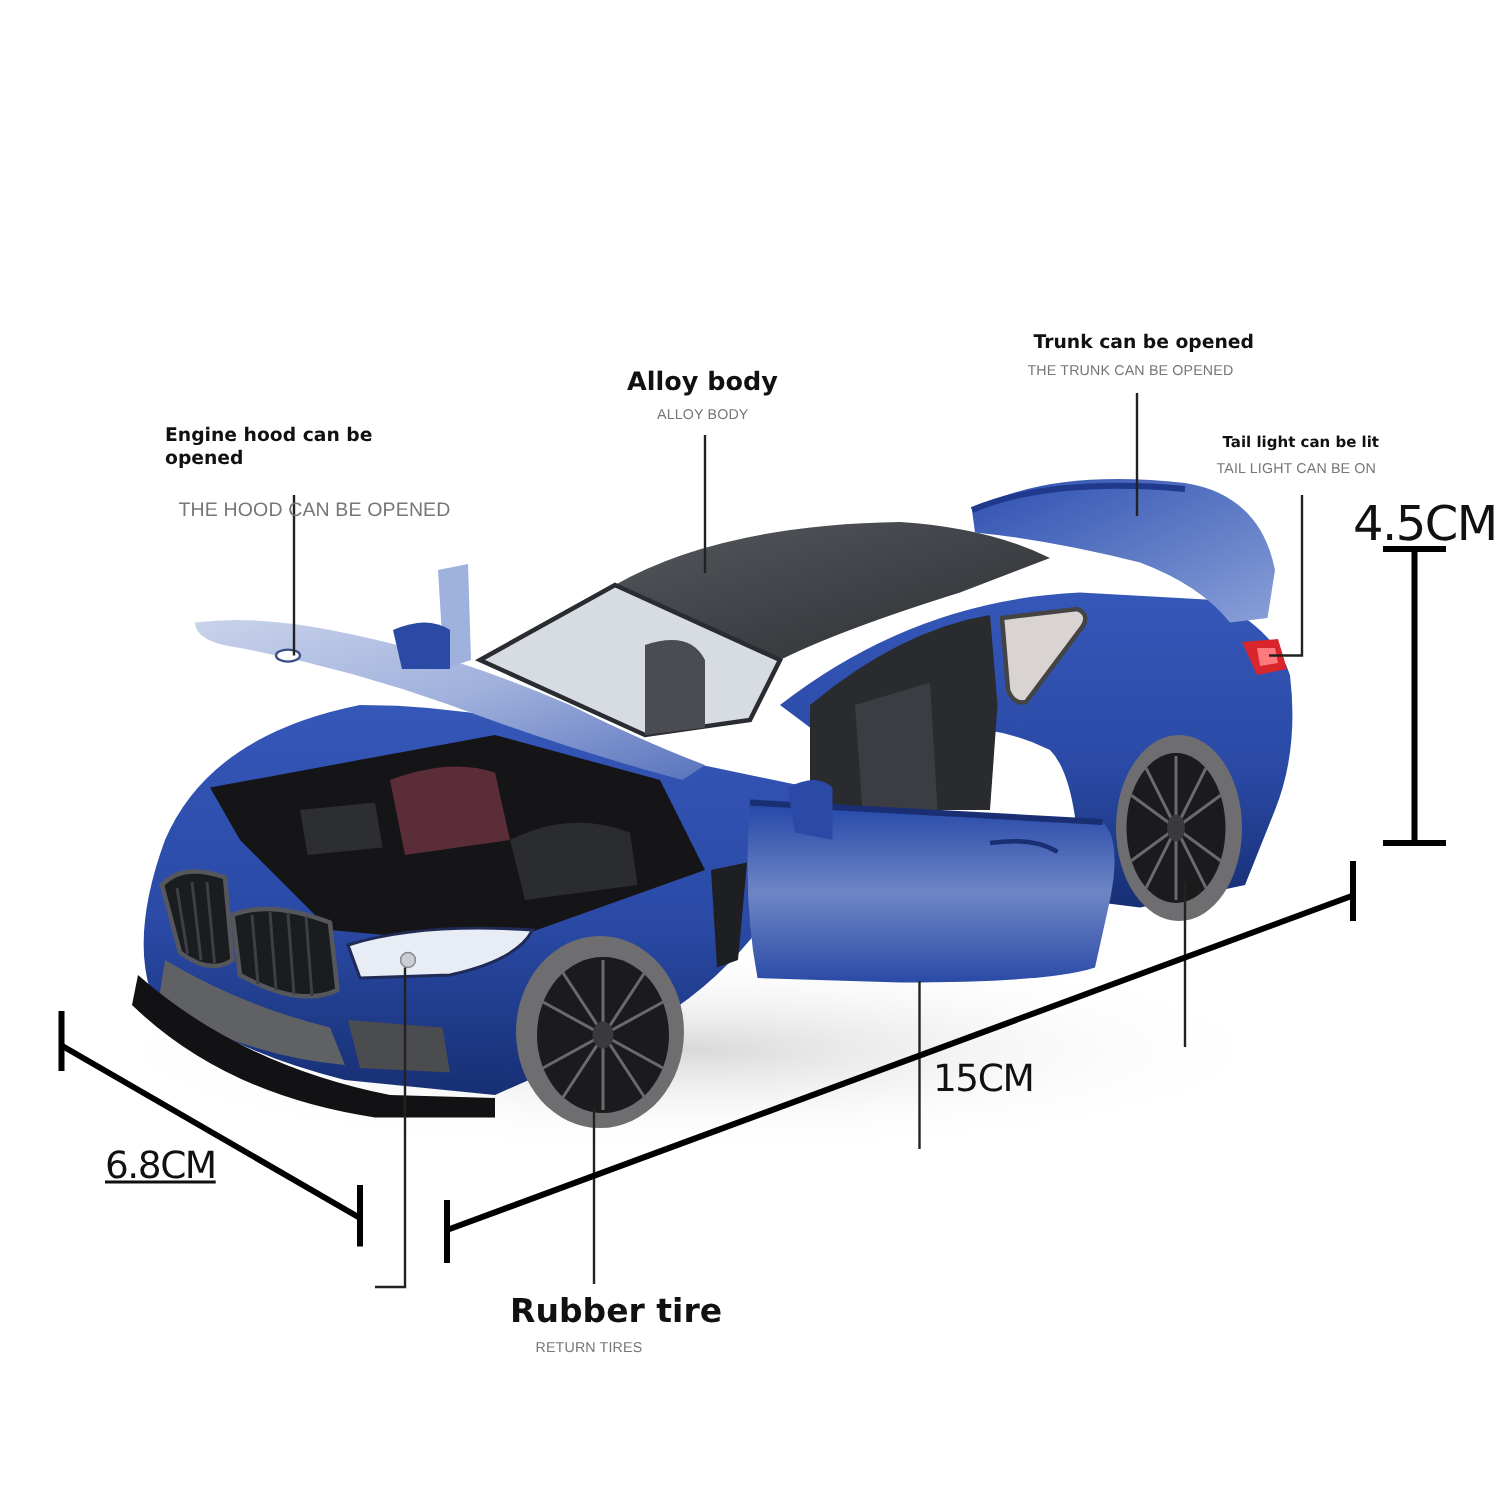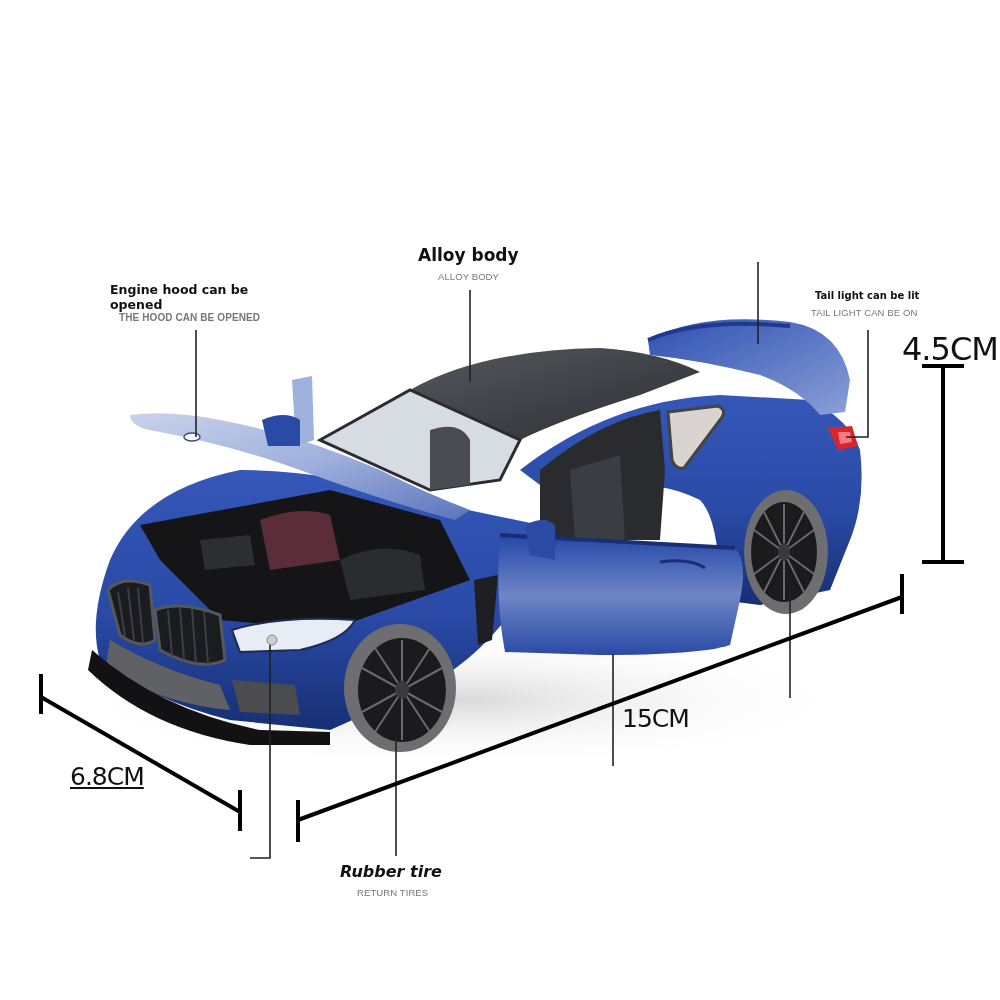--- a/index.html
+++ b/index.html
@@ -151,41 +151,45 @@
 
       <line x1="41" y1="697" x2="240" y2="812"></line>
       <line x1="41" y1="674" x2="41" y2="714"></line>
       <line x1="240" y1="790" x2="240" y2="831"></line>
     </g>
   </svg>
 
   <div class="abs" style="left:110px; top:282px;">
     <div class="title" style="font-size:12.5px; line-height:15px;">Engine hood can be</div>
     <div class="title" style="font-size:12.5px; line-height:15px;">opened</div>
-    <div class="sub" style="font-size:10px; margin-top:0; margin-left:9px;font-weight:bold;">THE HOOD CAN BE OPENED</div>
+    <div class="sub" style="font-size:13px; margin-top:20px; margin-left:9px;">THE HOOD CAN BE OPENED</div>
   </div>
 
   <div class="abs" style="left:418px; top:245px;">
     <div class="title" style="font-size:17px;">Alloy body</div>
     <div class="sub" style="font-size:9.5px; margin-top:6px; margin-left:20px;">ALLOY BODY</div>
   </div>
 
+  <div class="abs" style="left:689px; top:220px;">
+    <div class="title" style="font-size:12.5px;">Trunk can be opened</div>
+    <div class="sub" style="font-size:9.5px; margin-top:7px; margin-left:-4px;">THE TRUNK CAN BE OPENED</div>
+  </div>
 
   <div class="abs" style="left:815px; top:290px;">
     <div class="title" style="font-size:10px;">Tail light can be lit</div>
     <div class="sub" style="font-size:9.5px; margin-top:6px; margin-left:-4px;">TAIL LIGHT CAN BE ON</div>
   </div>
 
   <div class="abs dim" style="left:902px; top:330px; font-size:32px;">4.5CM</div>
 
   <div class="abs dim" style="left:622px; top:704px; font-size:25px;">15CM</div>
 
   <div class="abs dim" style="left:70px; top:762px; font-size:25px;text-decoration:underline;">6.8CM</div>
 
 
 
 
   <div class="abs" style="left:340px; top:862px;">
-    <div class="title" style="font-size:16px;font-style:italic;">Rubber tire</div>
+    <div class="title" style="font-size:22px;">Rubber tire</div>
     <div class="sub" style="font-size:9.5px; margin-top:6px; margin-left:17px;">RETURN TIRES</div>
   </div>
 
 </div>
 
 </body></html>

